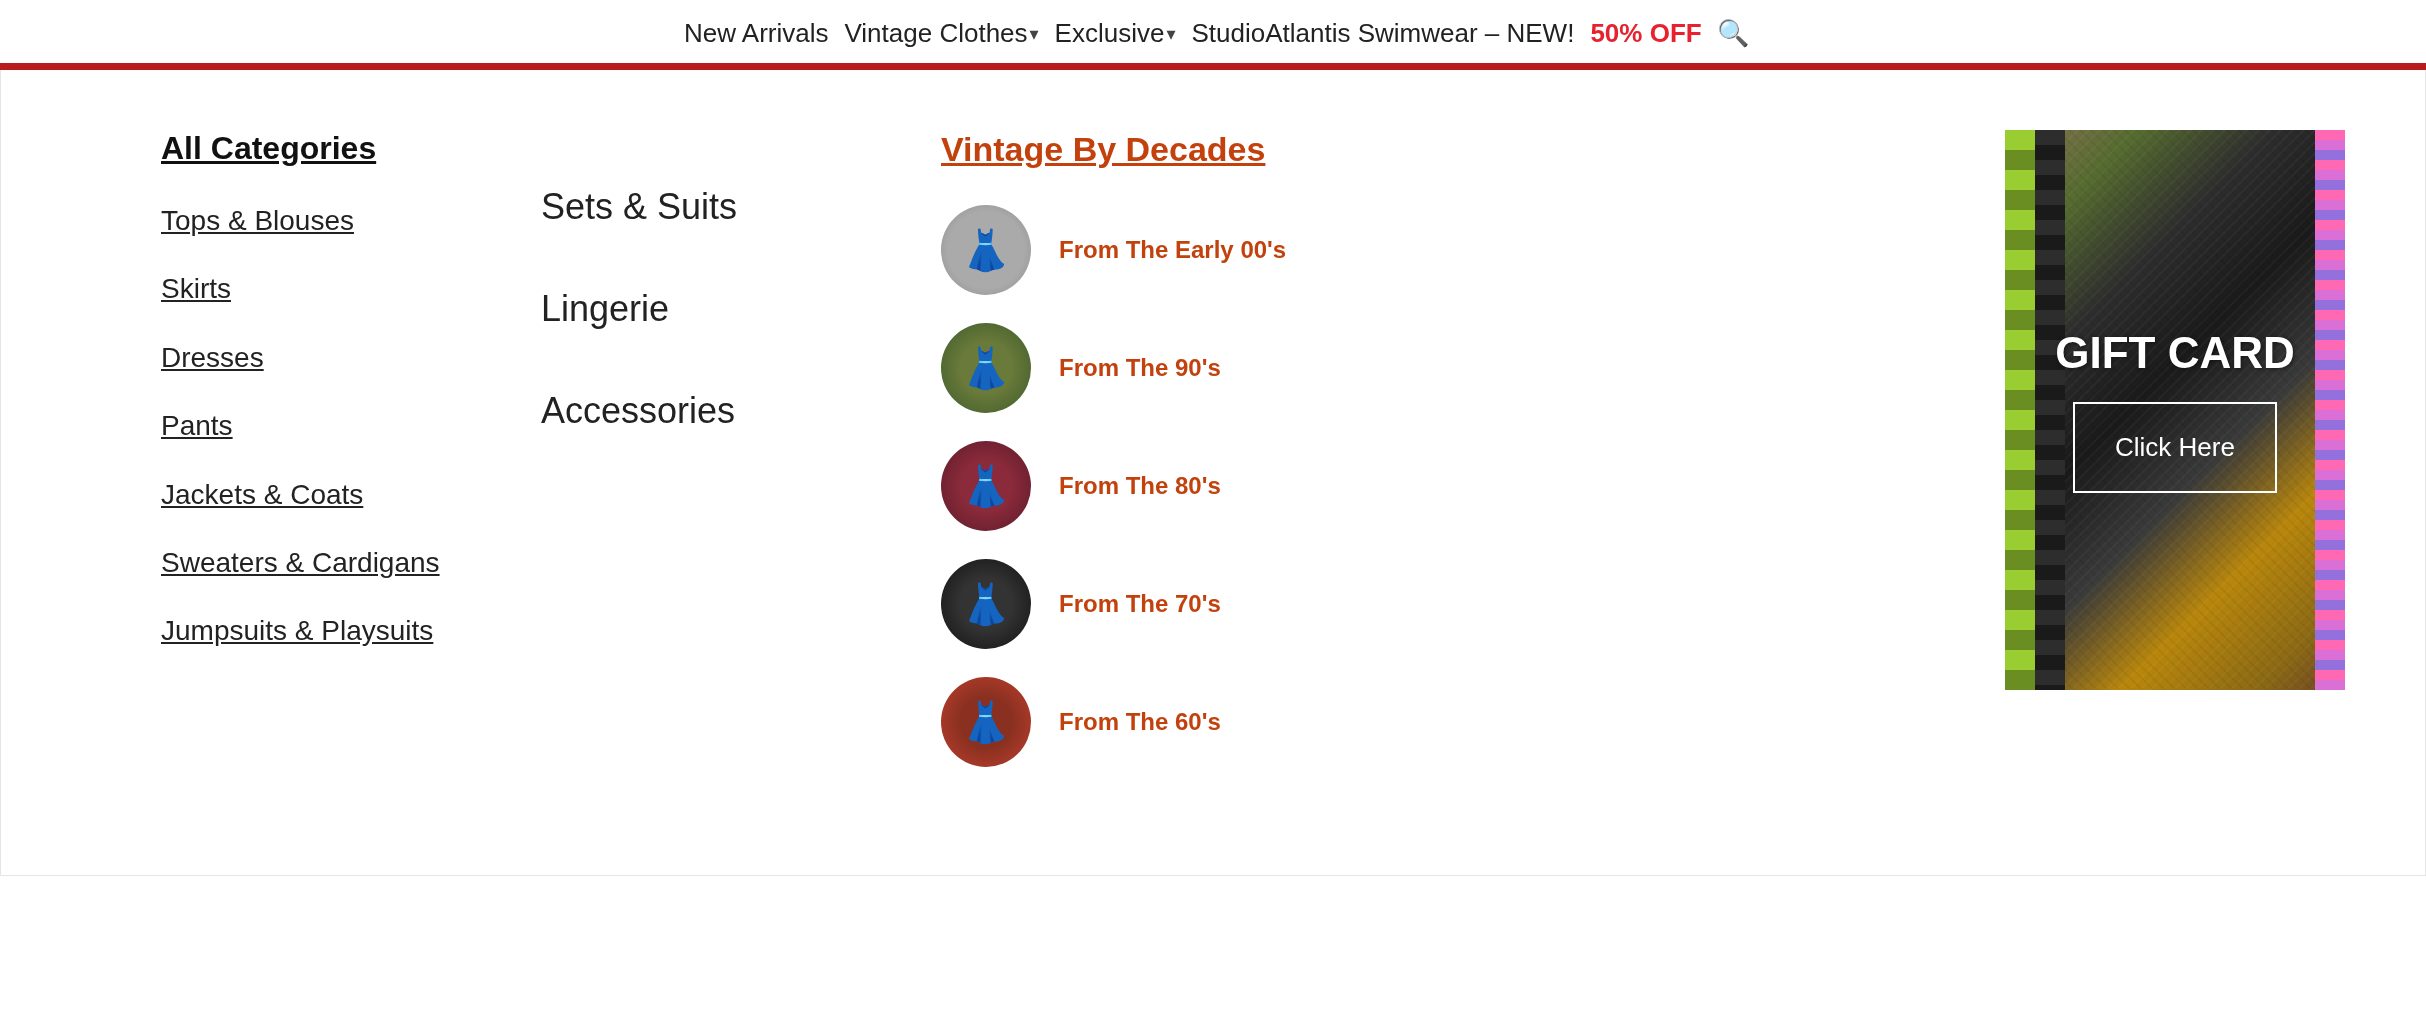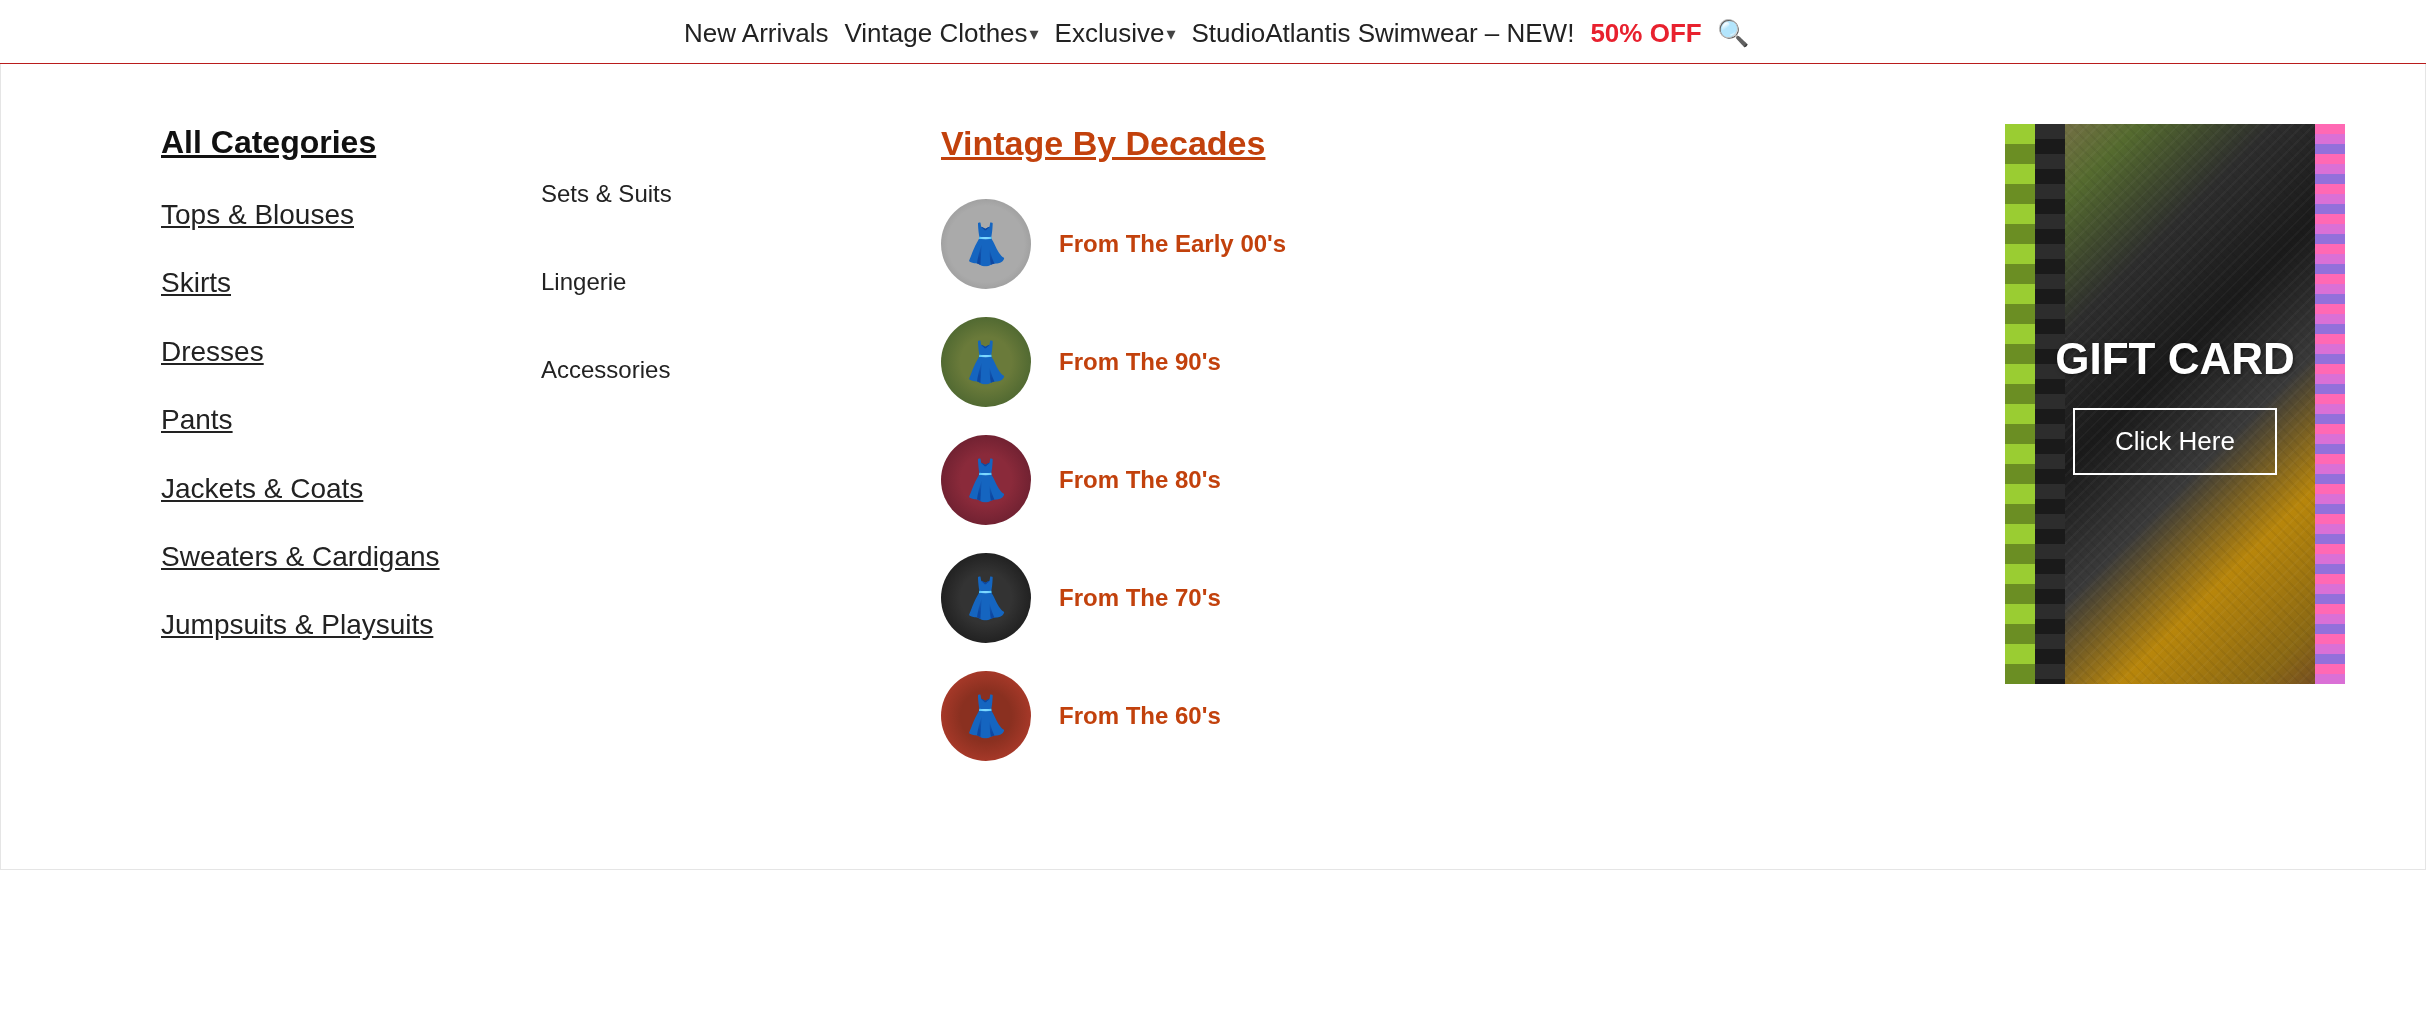--- a/index.html
+++ b/index.html
@@ -10,21 +10,21 @@
       min-height: 1012px;
       overflow-x: hidden;
     }
 
     
     .top-nav {
       display: flex;
       justify-content: center;
       align-items: center;
       padding: 18px 0 14px;
-      border-bottom: 1px solid #b91c1c;
+      border-bottom: 7px solid #b91c1c;
       font-size: 26px;
       gap: 0;
       background: #fff;
     }
     .top-nav a, .top-nav span {
       text-decoration: none;
       color: #222;
       cursor: pointer;
     }
     .top-nav .nav-item {
@@ -81,21 +81,21 @@
       text-decoration: underline;
     }
 
     
     .secondary-col {
       width: 340px;
       min-width: 340px;
       padding-top: 56px;
     }
     .sec-item {
-      font-size: 24px;
+      font-size: 36px;
       color: #222;
       margin-bottom: 60px;
       cursor: pointer;
     }
 
     
     .decades-col {
       flex: 1;
       padding-left: 60px;
     }
@@ -179,21 +179,21 @@
       font-weight: bold;
       color: #fff;
       z-index: 1;
       margin-bottom: 24px;
       text-shadow: 1px 1px 4px rgba(0,0,0,0.5);
     }
     .gift-card-btn {
       border: 2px solid #fff;
       color: #fff;
       background: transparent;
-      padding: 16px 40px;
+      padding: 28px 40px;
       font-size: 26px;
       cursor: pointer;
       z-index: 1;
     }
 
     
     .fabric-strip {
       position: absolute;
       width: 30px;
       top: 0;

